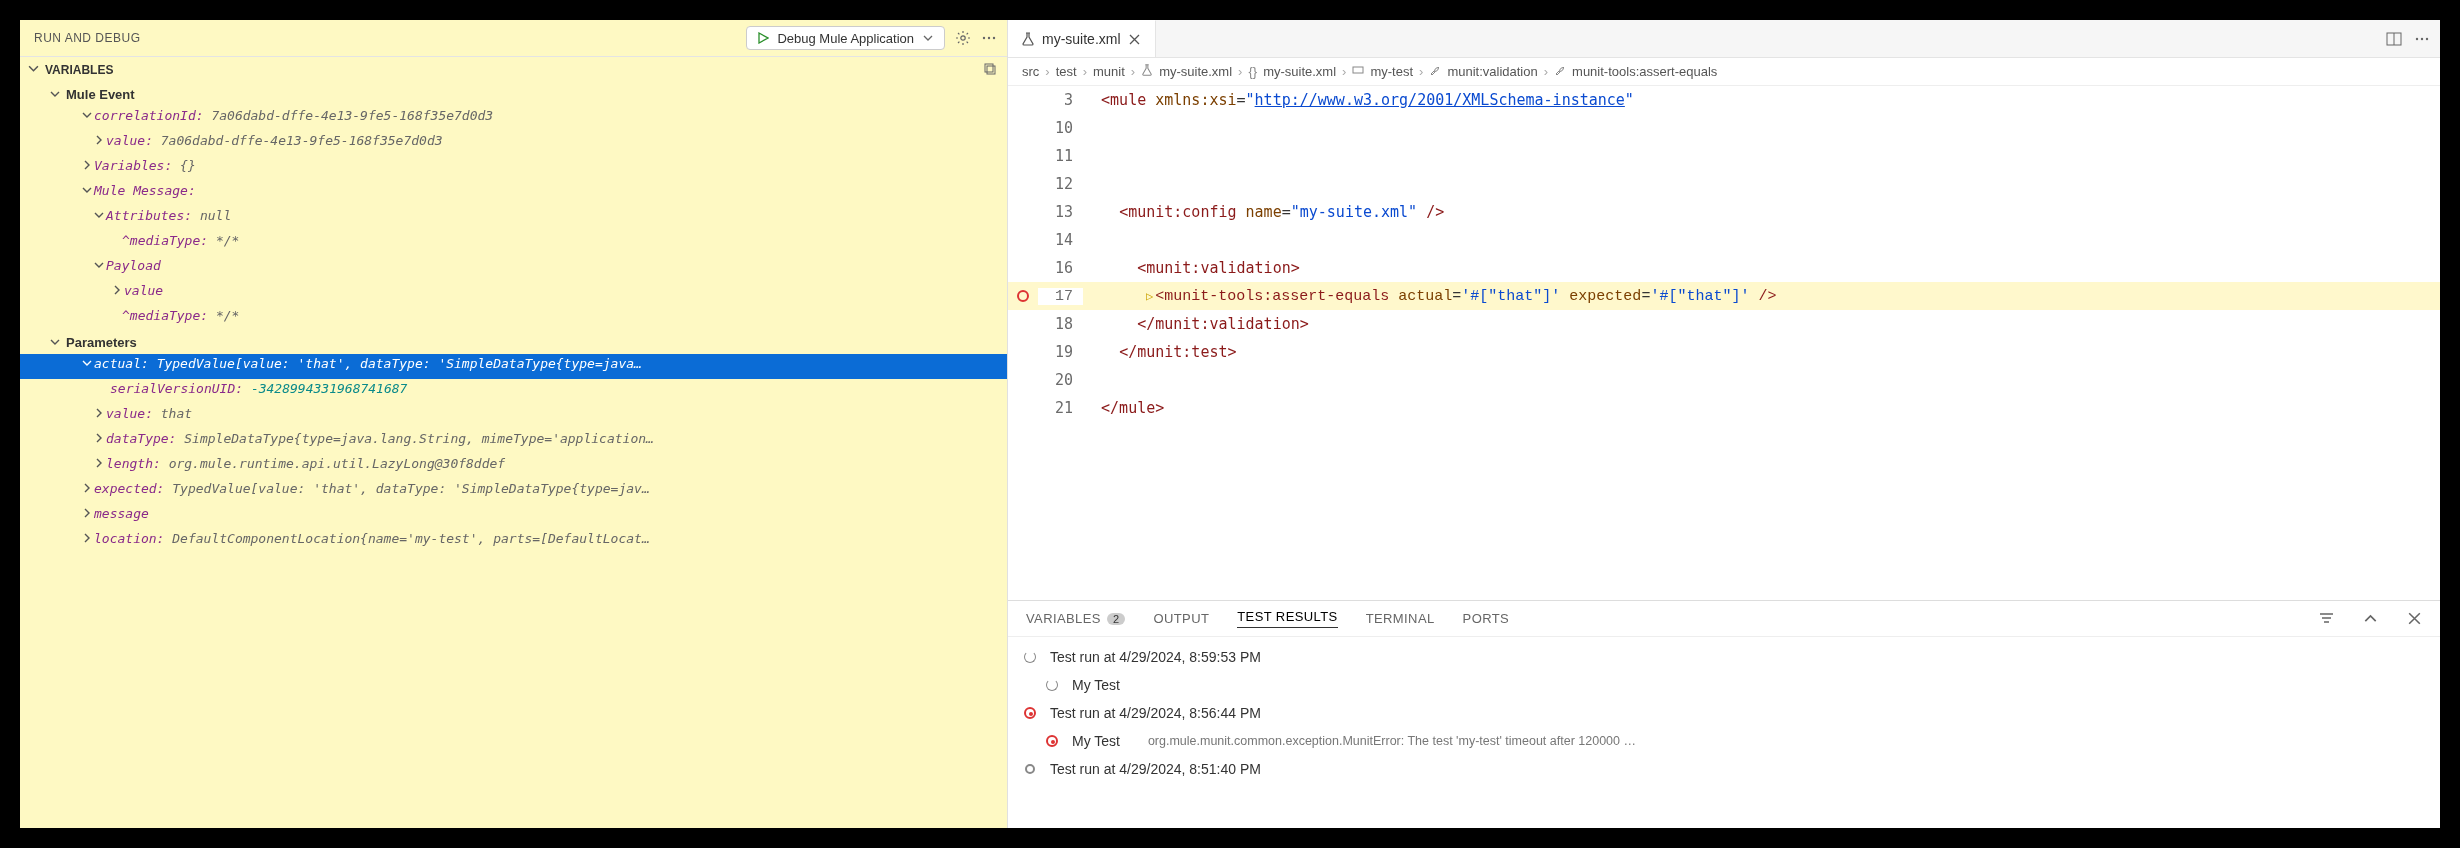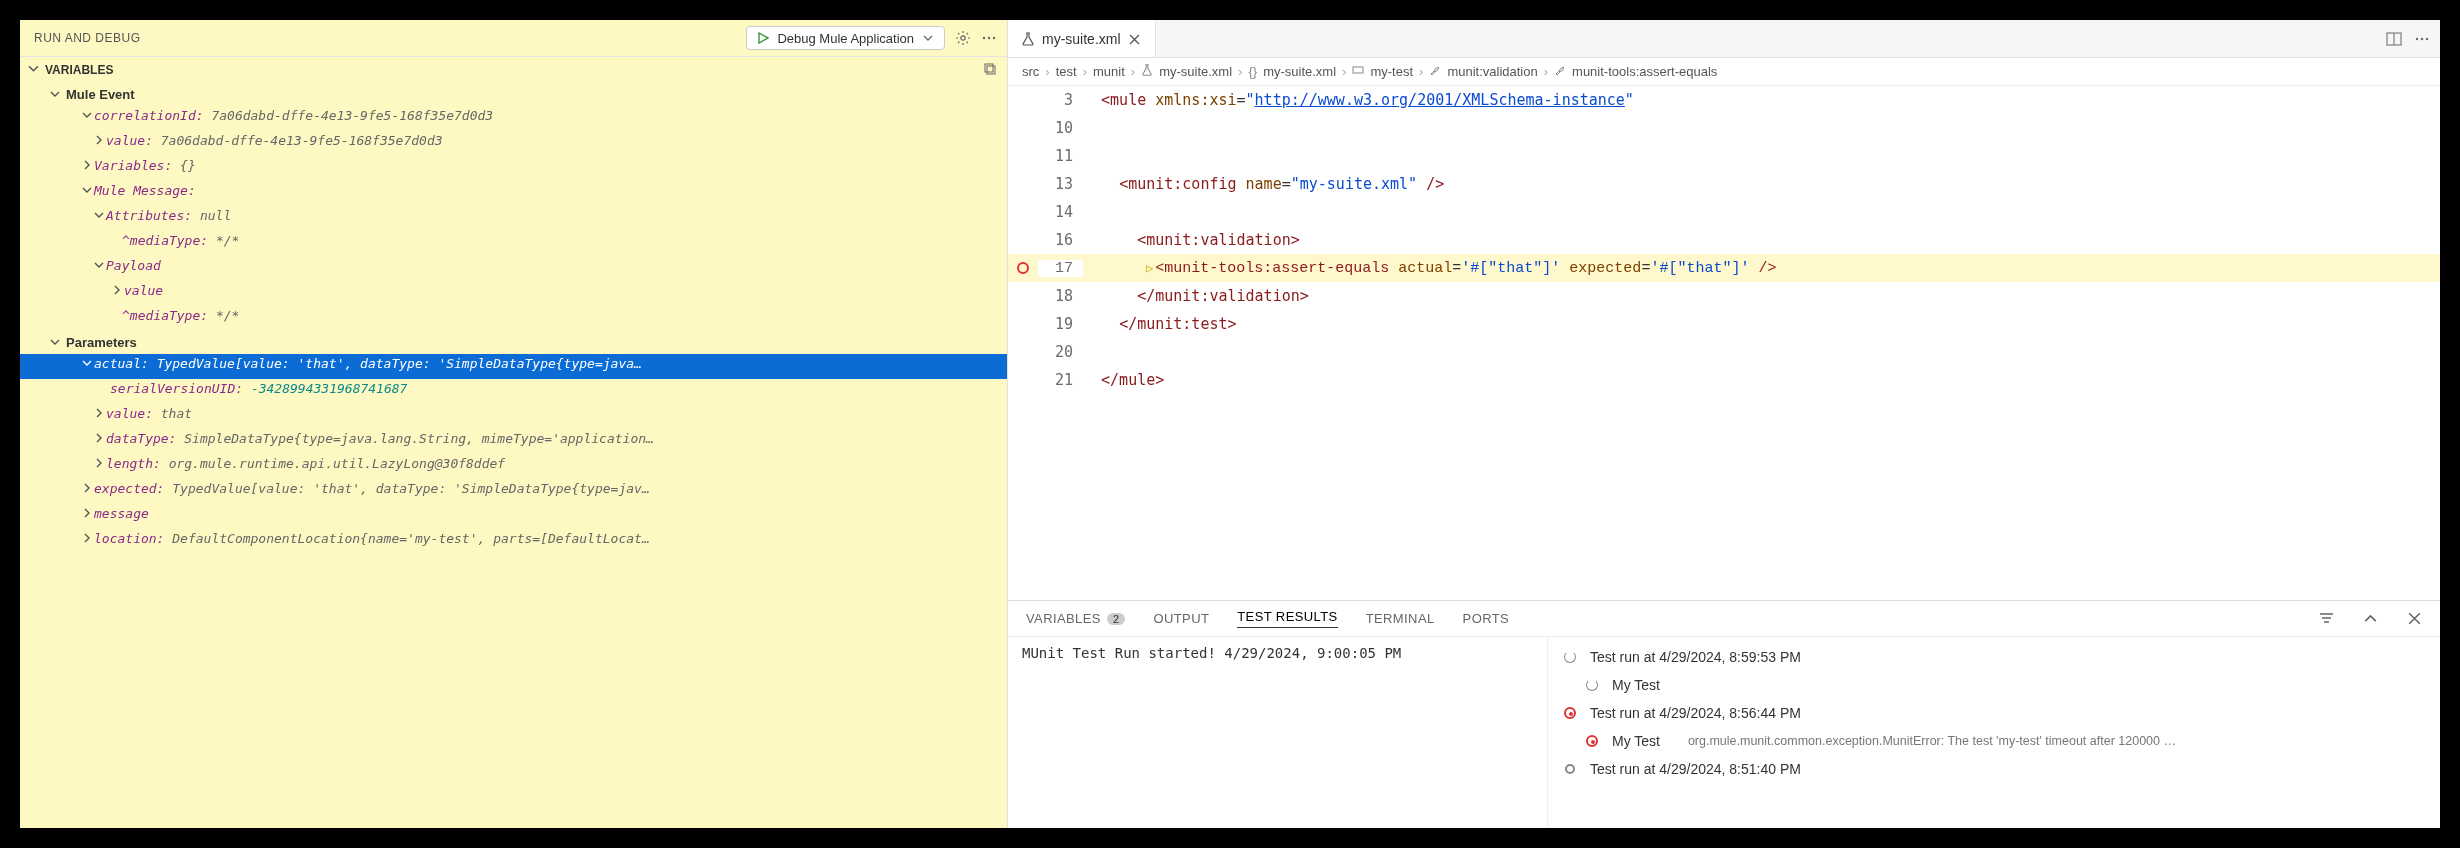--- a/index.html
+++ b/index.html
@@ -452,20 +452,25 @@
             <span class="gutter-bp"></span>
             <span class="gutter-ln">10</span>
             <span class="code-col"></span>
           </div>
         <div class="eline">
             <span class="gutter-bp"></span>
             <span class="gutter-ln">11</span>
           </div>
         <div class="eline">
             <span class="gutter-bp"></span>
+            <span class="gutter-ln">12</span>
+            <span class="code-col"></span>
+          </div>
+        <div class="eline">
+            <span class="gutter-bp"></span>
             <span class="gutter-ln">13</span>
             <span class="code-col">&nbsp;&nbsp;&nbsp;&nbsp;<span class="tag-b">&lt;munit:config</span><span class="attr"> name</span><span class="punct">=</span><span class="str">"my-suite.xml"</span><span class="tag-b"> /&gt;</span></span>
           </div>
         <div class="eline">
             <span class="gutter-bp"></span>
             <span class="gutter-ln">14</span>
             <span class="code-col"></span>
           </div>
         <div class="eline">
             <span class="gutter-bp"></span>
@@ -531,21 +536,20 @@
               <path d="M1 7 L5 3 L9 7" fill="none" stroke="currentColor" stroke-width="1.3"></path>
             </svg>
           </span>
         <span class="icon" style="color:#666">
             <svg width="13" height="13" viewBox="0 0 11 11">
               <path d="M1 1 L10 10 M10 1 L1 10" stroke="currentColor" stroke-width="1.3"></path>
             </svg>
           </span>
       </div>
       <div class="panel-body">
-        <div class="panel-left">MUnit Test Run started! 4/29/2024, 9:00:05 PM</div>
         <div class="panel-right">
           <div class="tr-row">
             <span class="sicon">
                 <span class="circ-small"></span>
               </span>
             <span>Test run at 4/29/2024, 8:59:53 PM</span>
           </div>
           <div class="tr-row tr-indent">
             <span class="sicon">
                 <span class="circ-small"></span>

